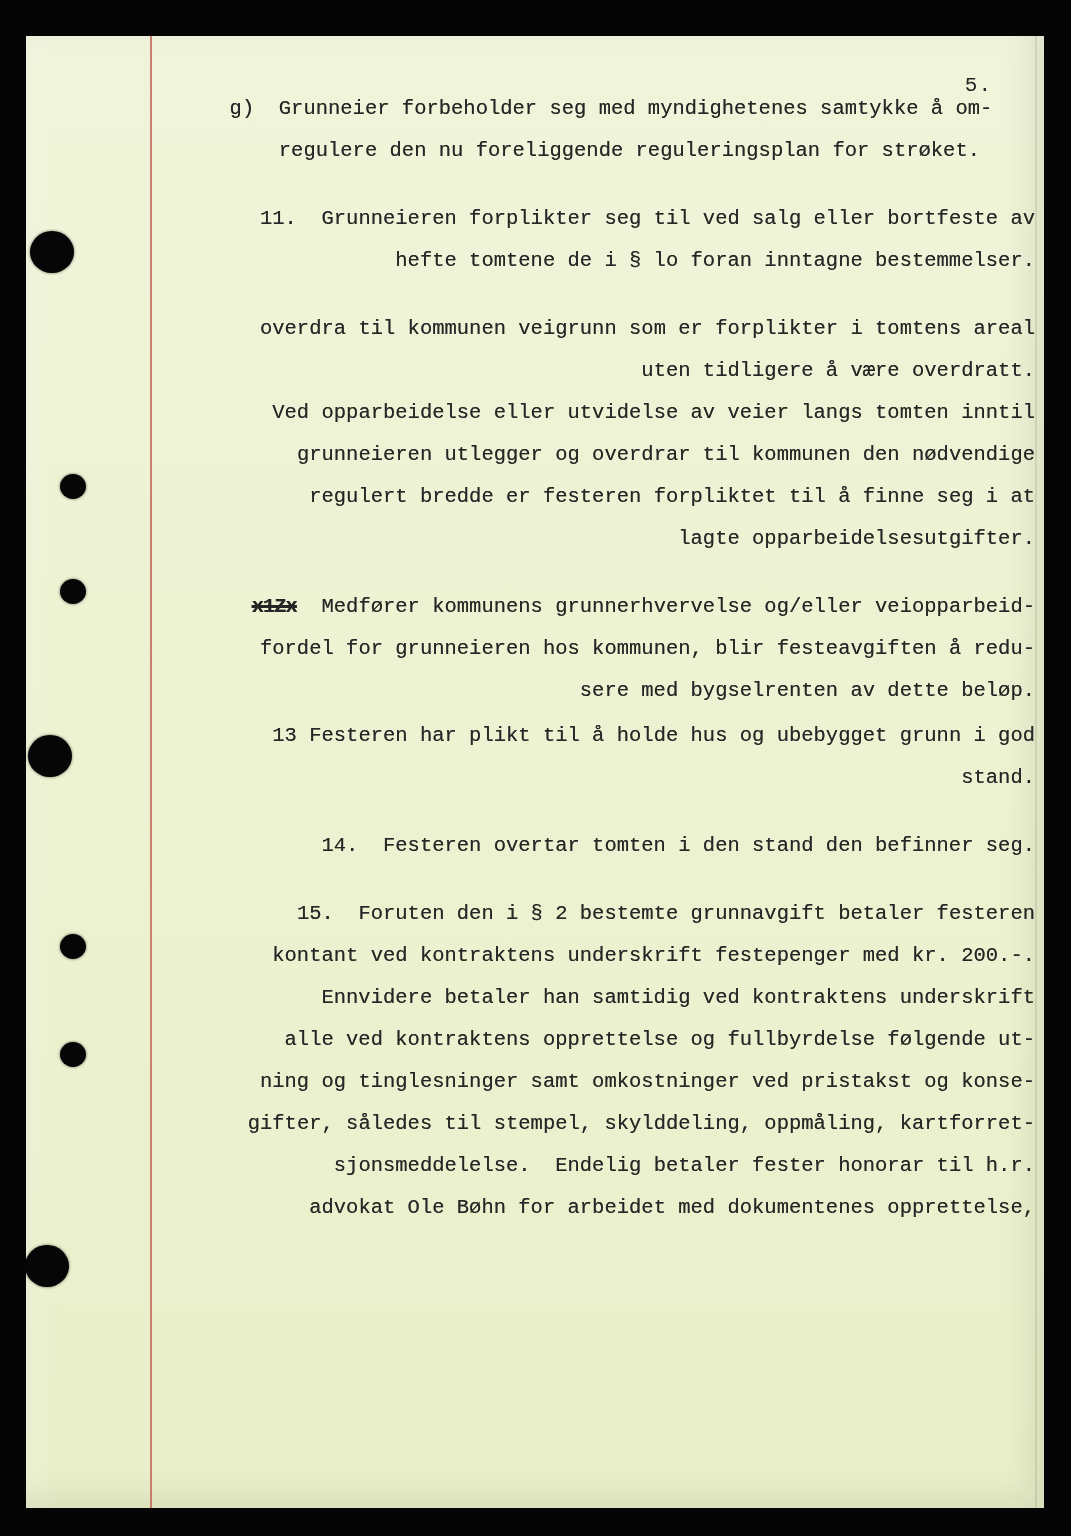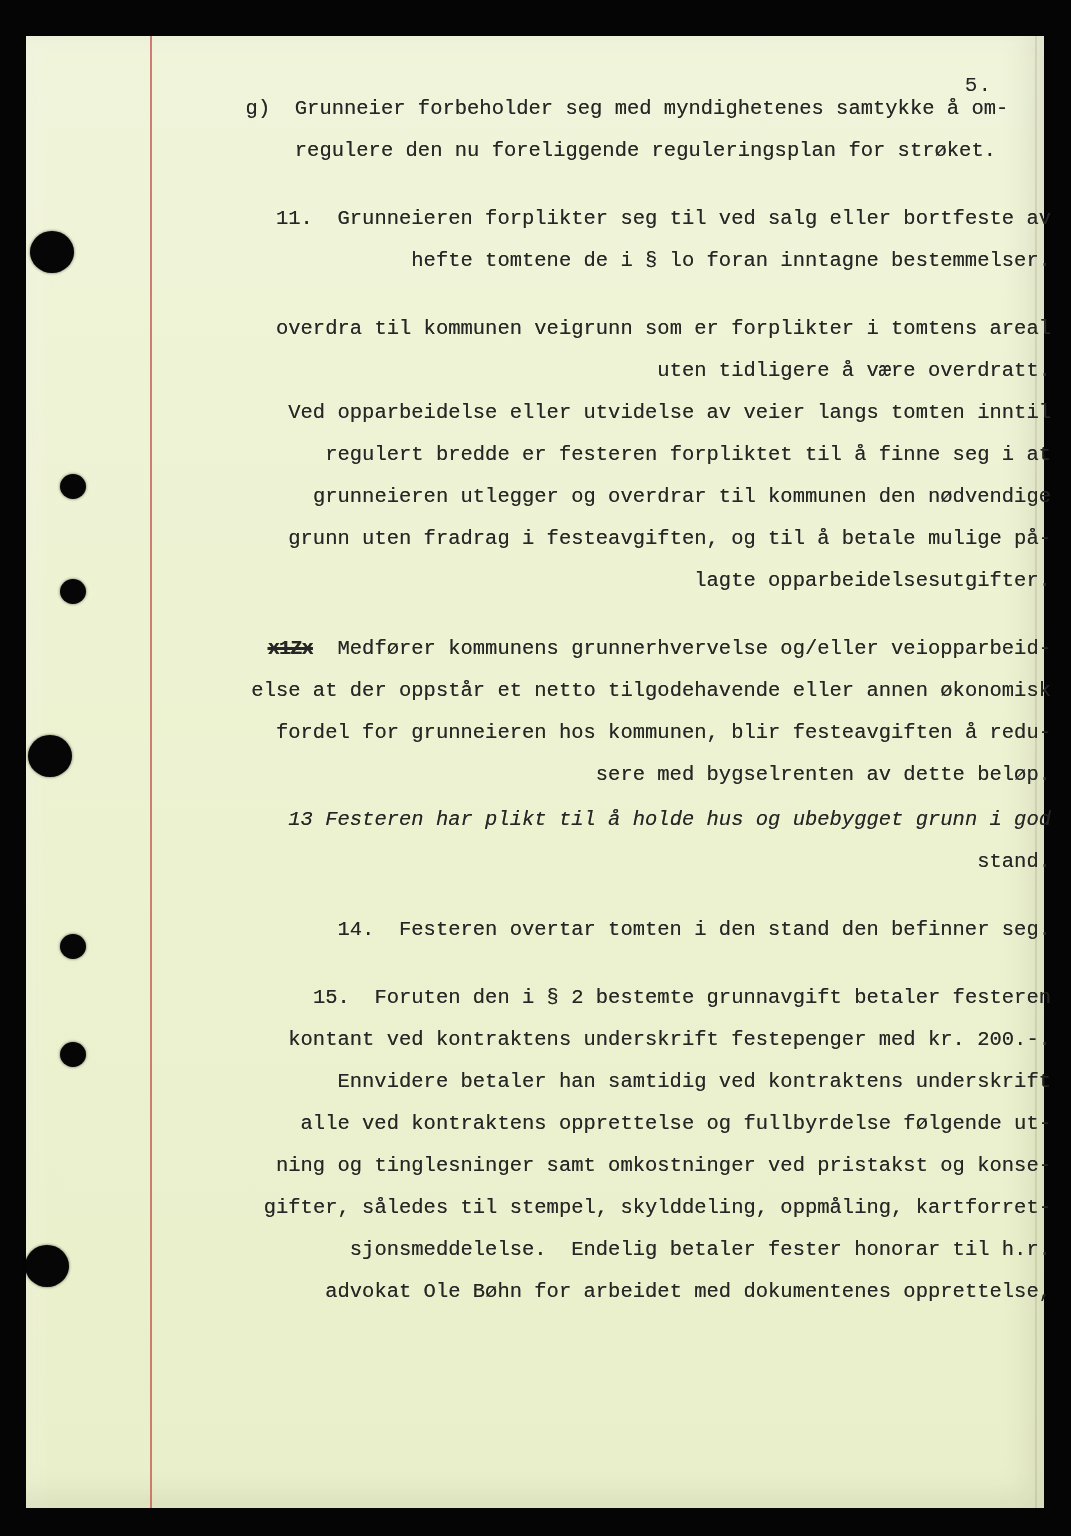--- a/index.html
+++ b/index.html
@@ -55,39 +55,39 @@
     position: absolute;
     top: 38px;
     right: 52px;
     font-size: 21px;
     color: var(--ink, #262626);
     letter-spacing: 1px;
   }
 
   .content {
     position: absolute;
-    left: 195px;
+    left: 179px;
     top: 52px;
     width: 830px;
     color: var(--ink, #262626);
     font-size: 20.5px;
     line-height: 42px;
     text-shadow: 0 0 0.6px rgba(45,45,40,0.65);
   }
 
   .para { margin: 0 0 0 0; }
   .para + .para { margin-top: 26px; text-align: right; }
   .para.tight { margin-top: 3px; }
 
   .line {
     white-space: pre;
     min-height: 42px;
   }
 
-  .line.outdent { margin-left: -25px; font-style: italic; }
+  .line.outdent { margin-left: -25px; }
 
   .strike {
     text-decoration: line-through;
     text-decoration-thickness: 3px;
     font-weight: bold;
     letter-spacing: -1px;
   }
 
   .hole {
     position: absolute;
@@ -125,29 +125,27 @@
 
       <div class="para">
         <div class="line">11.  Grunneieren forplikter seg til ved salg eller bortfeste av</div>
         <div class="line">hefte tomtene de i § lo foran inntagne bestemmelser.</div>
       </div>
 
       <div class="para">
         <div class="line">overdra til kommunen veigrunn som er forplikter i tomtens areal</div>
         <div class="line">uten tidligere å være overdratt.</div>
         <div class="line">Ved opparbeidelse eller utvidelse av veier langs tomten inntil</div>
+        <div class="line">grunneieren utlegger og overdrar til kommunen den nødvendige</div>
         <div class="line">regulert bredde er festeren forpliktet til å finne seg i at</div>
-        <div class="line">grunneieren utlegger og overdrar til kommunen den nødvendige</div>
-        <div class="line">grunn uten fradrag i festeavgiften, og til å betale mulige på-</div>
         <div class="line">lagte opparbeidelsesutgifter.</div>
       </div>
 
       <div class="para">
         <div class="line"><span class="strike">x1Zx</span><span>  Medfører kommunens grunnerhvervelse og/eller veiopparbeid-</span></div>
-        <div class="line">else at der oppstår et netto tilgodehavende eller annen økonomisk</div>
         <div class="line">fordel for grunneieren hos kommunen, blir festeavgiften å redu-</div>
         <div class="line">sere med bygselrenten av dette beløp.</div>
       </div>
 
       <div class="para tight">
         <div class="line outdent">13 Festeren har plikt til å holde hus og ubebygget grunn i god</div>
         <div class="line">stand.</div>
       </div>
 
       <div class="para">

